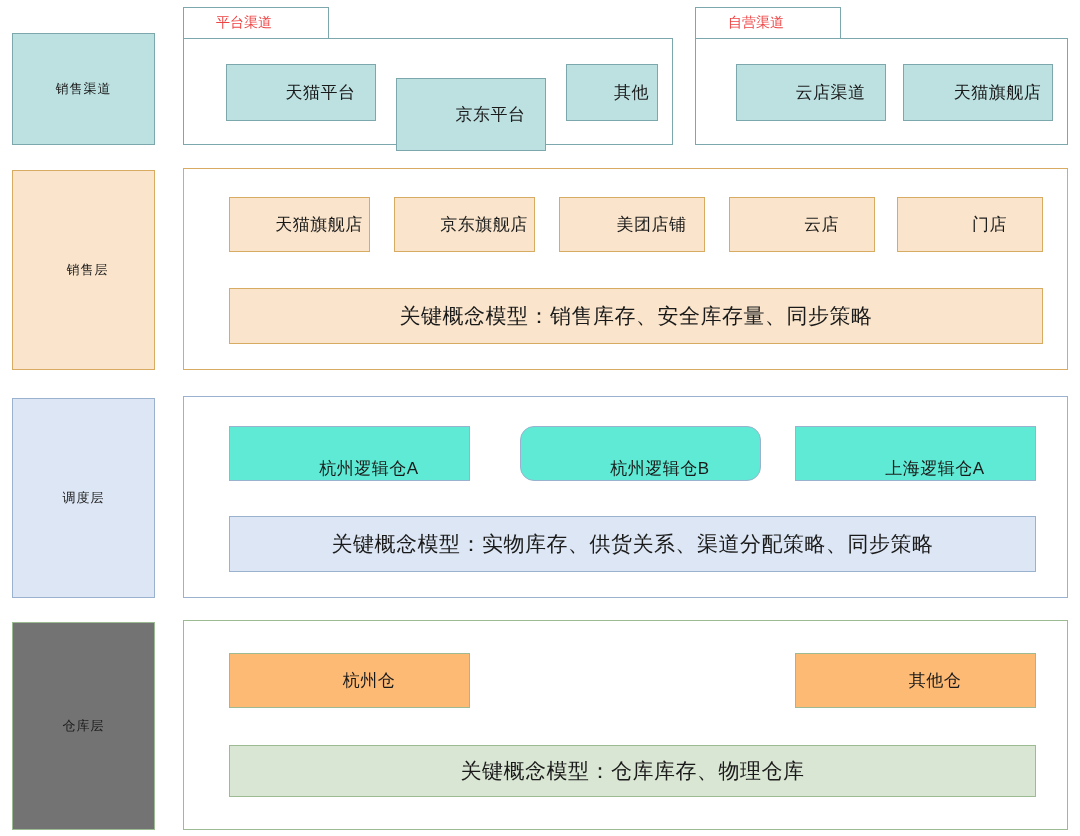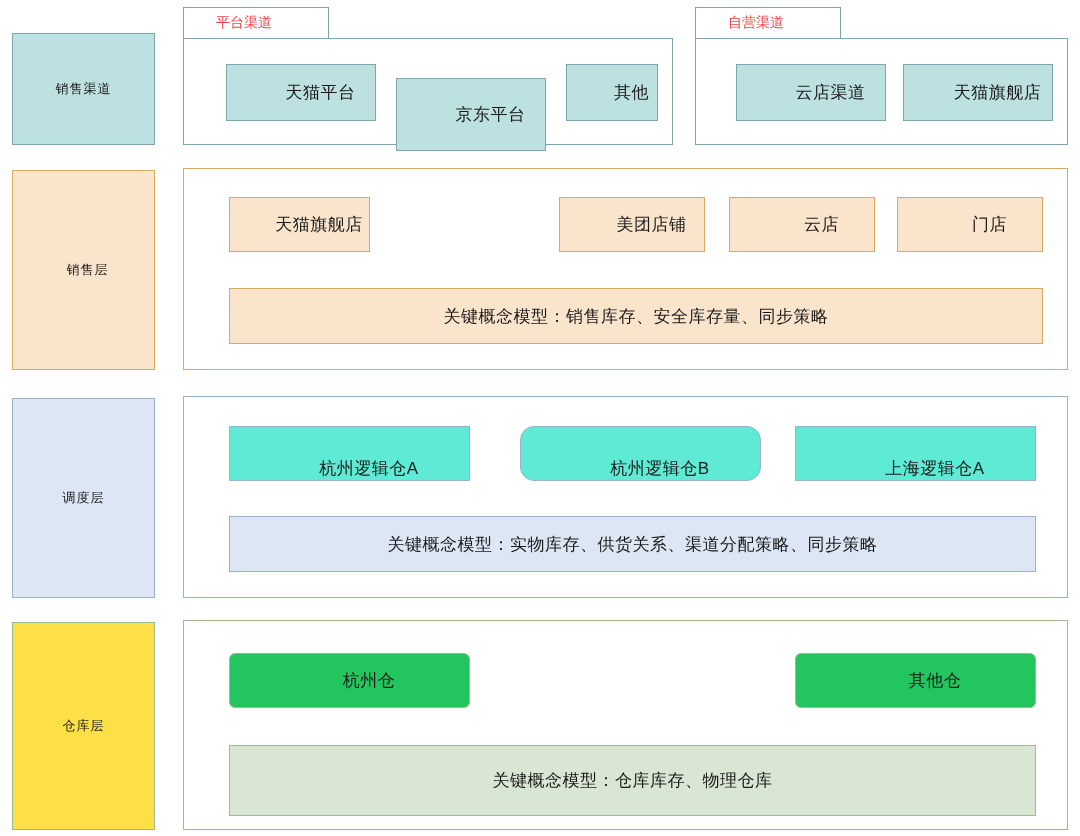--- a/index.html
+++ b/index.html
@@ -34,21 +34,21 @@
     font-size: 13px;
     letter-spacing: 1px;
     border-width: 1px;
     border-style: solid;
     text-align: center;
   }
 
   .lbl-teal   { background: #bde1e1; border-color: #7ba7ad; }
   .lbl-orange { background: #fae5cc; border-color: #d8ab63; padding-left: 8px; }
   .lbl-blue   { background: #dce6f4; border-color: #9bb2cf; }
-  .lbl-green  { background: #fde047; border-color: #9dbb93; text-align: center; }
+  .lbl-green  { background: #737373; border-color: #9dbb93; text-align: center; }
 
   
   .row-container {
     position: absolute;
     border-width: 1px;
     border-style: solid;
     background: #ffffff;
   }
   .rc-teal   { border-color: #7ba7ad; }
   .rc-orange { border-color: #d8ab63; }
@@ -80,31 +80,31 @@
     border-width: 1px;
     border-style: solid;
     font-size: 17px;
     letter-spacing: 0.5px;
     text-align: center;
     padding-left: 39px;
   }
   .chip-teal   { background: #bde1e1; border-color: #7ba7ad; }
   .chip-orange { background: #fae5cc; border-color: #d8ab63; }
   .chip-blue   { background: #5eead4; border-color: #9bb2cf; align-items: flex-end; }
-  .chip-green  { background: #22c55e; border-color: #9dbb93; border-radius: 6px; }
+  .chip-green  { background: #fdba74; border-color: #9dbb93; }
 
   
   .concept-bar {
     position: absolute;
     display: flex;
     align-items: center;
     justify-content: center;
     border-width: 1px;
     border-style: solid;
-    font-size: 17px;
+    font-size: 21px;
     letter-spacing: 0.5px;
   }
   .cb-orange { background: #fae5cc; border-color: #d8ab63; }
   .cb-blue   { background: #dce6f4; border-color: #9bb2cf; }
   .cb-green  { background: #d9e6d3; border-color: #9dbb93; }
 </style>
 </head>
 <body>
 
 <div class="diagram">
@@ -144,20 +144,23 @@
 
   <div class="layer-label lbl-orange" style="top:170px; height:200px;">
     <span>销售层</span>
   </div>
 
   <div class="row-container rc-orange" style="left:183px; top:168px; width:885px; height:202px;">
 
     <div class="chip chip-orange" style="left:45px; top:28px; width:141px; height:55px;">
       <span>天猫旗舰店</span>
     </div>
+    <div class="chip chip-orange" style="left:210px; top:28px; width:141px; height:55px;">
+      <span>京东旗舰店</span>
+    </div>
     <div class="chip chip-orange" style="left:375px; top:28px; width:146px; height:55px;">
       <span>美团店铺</span>
     </div>
     <div class="chip chip-orange" style="left:545px; top:28px; width:146px; height:55px;">
       <span>云店</span>
     </div>
     <div class="chip chip-orange" style="left:713px; top:28px; width:146px; height:55px;">
       <span>门店</span>
     </div>
 
@@ -193,18 +196,18 @@
 
   <div class="row-container rc-green" style="left:183px; top:620px; width:885px; height:210px;">
 
     <div class="chip chip-green" style="left:45px; top:32px; width:241px; height:55px;">
       <span>杭州仓</span>
     </div>
     <div class="chip chip-green" style="left:611px; top:32px; width:241px; height:55px;">
       <span>其他仓</span>
     </div>
 
-    <div class="concept-bar cb-green" style="left:45px; top:124px; width:807px; height:71px;">
+    <div class="concept-bar cb-green" style="left:45px; top:124px; width:807px; height:52px;">
       <span>关键概念模型：仓库库存、物理仓库</span>
     </div>
   </div>
 
 </div>
 
 </body></html>

